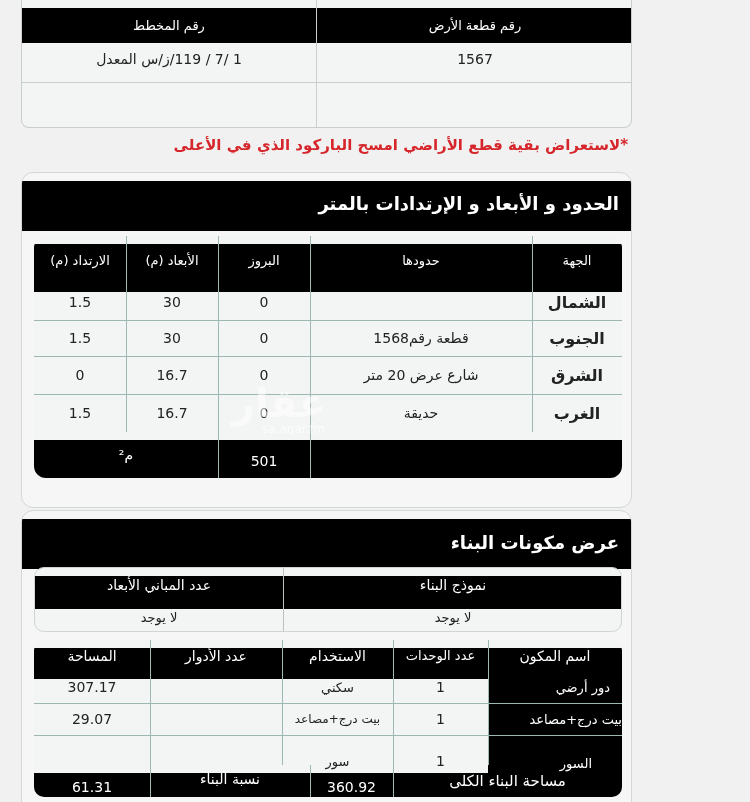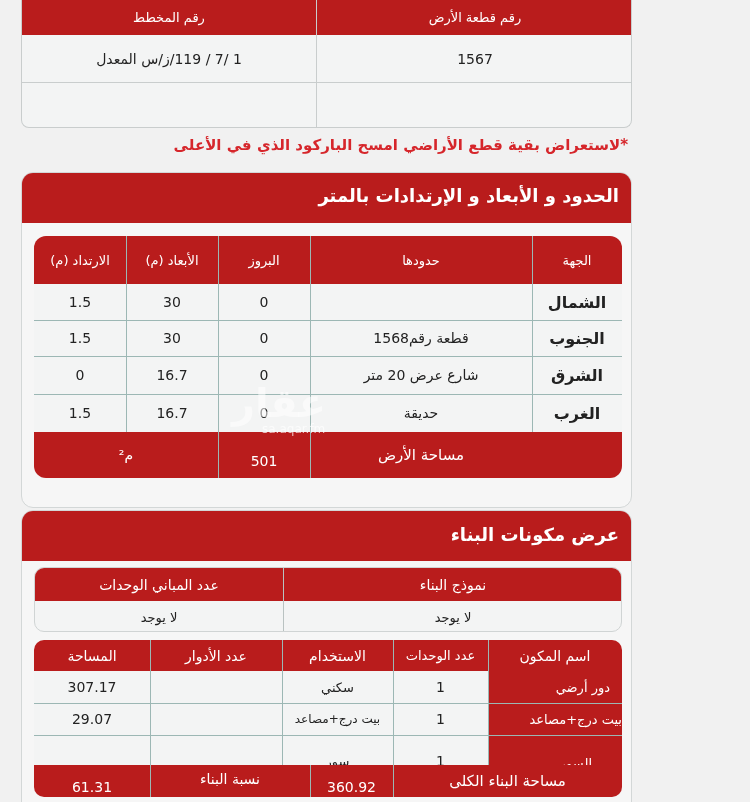--- a/index.html
+++ b/index.html
@@ -1,18 +1,18 @@
 <!DOCTYPE html>
 <html><head>
 <meta charset="utf-8">
 <style>
   html,body{margin:0;padding:0;}
   body{width:750px;height:802px;overflow:hidden;background:#f1f1f1;font-family:"DejaVu Sans","Liberation Sans",sans-serif;position:relative;color:#222;}
   .abs{position:absolute;box-sizing:border-box;}
-  .teal{background:#b91c1c;color:#fff;}
+  .teal{background:#000000;color:#fff;margin-top:8px;}
   .cell{position:absolute;box-sizing:border-box;display:flex;align-items:center;justify-content:center;font-size:14px;}
   .hdr{font-size:13px;color:#fff;}
   .vline{position:absolute;width:1px;background:#9cb7b4;}
   .hline{position:absolute;height:1px;background:#9cb7b4;}
   .title{position:absolute;right:14px;font-size:18px;color:#fff;font-weight:bold;direction:rtl;}
   .watermark{position:absolute;left:232px;top:380px;font-size:40px;color:rgba(255,255,255,0.55);font-weight:bold;direction:rtl;pointer-events:none;}
   .watermark-sub{position:absolute;left:262px;top:422px;font-size:12px;color:rgba(255,255,255,0.7);pointer-events:none;}
   .rtl{direction:rtl;}
 </style>
 </head>
@@ -63,21 +63,20 @@
   <div class="cell" style="left:92px;top:120px;width:92px;height:38px;">16.7</div>
   <div class="cell" style="left:0;top:120px;width:92px;height:38px;">0</div>
 
   <div class="cell" style="left:498px;top:158px;width:90px;height:38px;font-size:16px;font-weight:bold;">الغرب</div>
   <div class="cell rtl" style="left:276px;top:158px;width:222px;height:38px;">حديقة</div>
   <div class="cell" style="left:184px;top:158px;width:92px;height:38px;">0</div>
   <div class="cell" style="left:92px;top:158px;width:92px;height:38px;">16.7</div>
   <div class="cell" style="left:0;top:158px;width:92px;height:38px;">1.5</div>
 
   <div class="abs teal" style="left:0;top:196px;width:588px;height:46px;"></div>
-  <div class="cell hdr" style="left:276px;top:196px;width:222px;height:46px;font-size:15px;">مساحة الأرض</div>
   <div class="cell hdr" style="left:184px;top:202px;width:92px;height:46px;font-size:14px;">501</div>
   <div class="cell hdr" style="left:0;top:196px;width:184px;height:46px;font-size:14px;">م²</div>
 
   <div class="vline" style="left:92px;top:0;height:196px;"></div>
   <div class="vline" style="left:184px;top:0;height:242px;"></div>
   <div class="vline" style="left:276px;top:0;height:242px;"></div>
   <div class="vline" style="left:498px;top:0;height:196px;"></div>
   <div class="hline" style="left:0;top:84px;width:588px;"></div>
   <div class="hline" style="left:0;top:120px;width:588px;"></div>
   <div class="hline" style="left:0;top:158px;width:588px;"></div>
@@ -88,21 +87,21 @@
 
 <div class="abs" style="left:21px;top:510px;width:611px;height:310px;background:#f6f6f6;border:1px solid #d3d7d7;border-radius:12px;overflow:hidden;">
   <div class="abs teal" style="left:0;top:0;width:611px;height:50px;">
     <div class="title" style="top:13px;">عرض مكونات البناء</div>
   </div>
 </div>
 
 <div class="abs" style="left:34px;top:567px;width:588px;height:65px;border-radius:10px;overflow:hidden;background:#f3f4f4;border:1px solid #d0d4d4;">
   <div class="abs teal" style="left:0;top:0;width:588px;height:33px;"></div>
   <div class="cell hdr" style="left:248px;top:0;width:340px;height:33px;font-size:14px;">نموذج البناء</div>
-  <div class="cell hdr" style="left:0;top:0;width:248px;height:33px;font-size:14px;">عدد المباني الوحدات</div>
+  <div class="cell hdr" style="left:0;top:0;width:248px;height:33px;font-size:14px;">عدد المباني الأبعاد</div>
   <div class="cell" style="left:248px;top:33px;width:340px;height:32px;font-size:13px;">لا يوجد</div>
   <div class="cell" style="left:0;top:33px;width:248px;height:32px;font-size:13px;">لا يوجد</div>
   <div class="vline" style="left:248px;top:0;height:65px;background:#b9c2c1;"></div>
 </div>
 
 <div class="abs" style="left:34px;top:640px;width:588px;height:157px;border-radius:10px;overflow:hidden;background:#f3f4f4;">
   <div class="abs teal" style="left:0;top:0;width:588px;height:31px;"></div>
   <div class="cell hdr" style="left:454px;top:0;width:134px;height:31px;font-size:14px;">اسم المكون</div>
   <div class="cell hdr" style="left:359px;top:0;width:95px;height:31px;font-size:13px;">عدد الوحدات</div>
   <div class="cell hdr" style="left:248px;top:0;width:111px;height:31px;font-size:14px;">الاستخدام</div>

